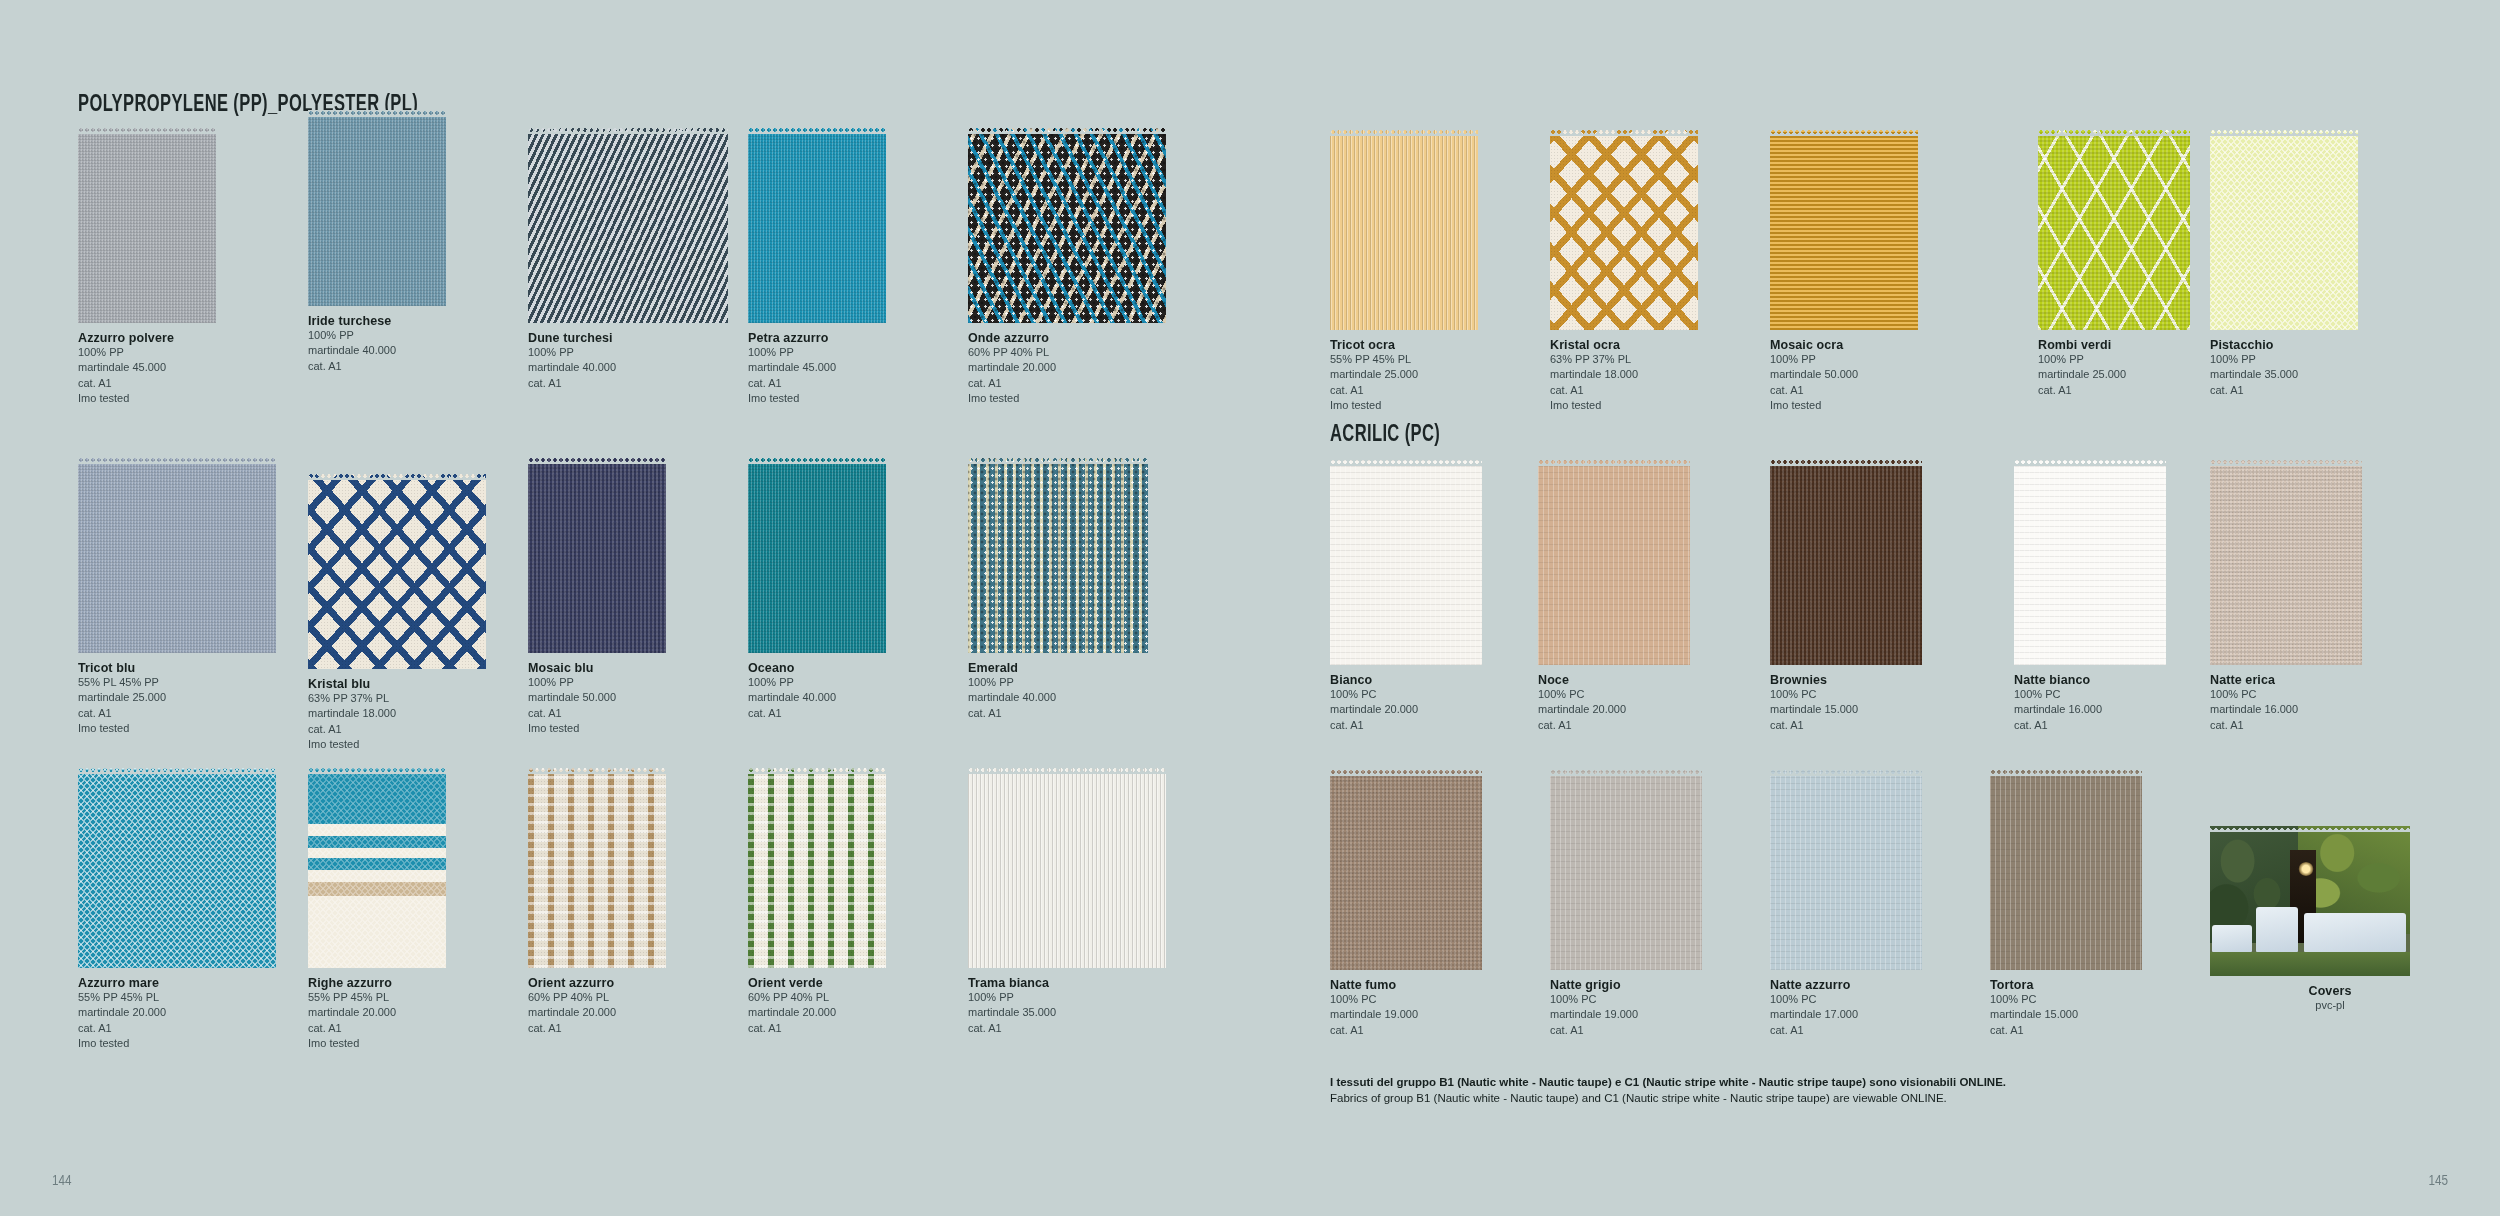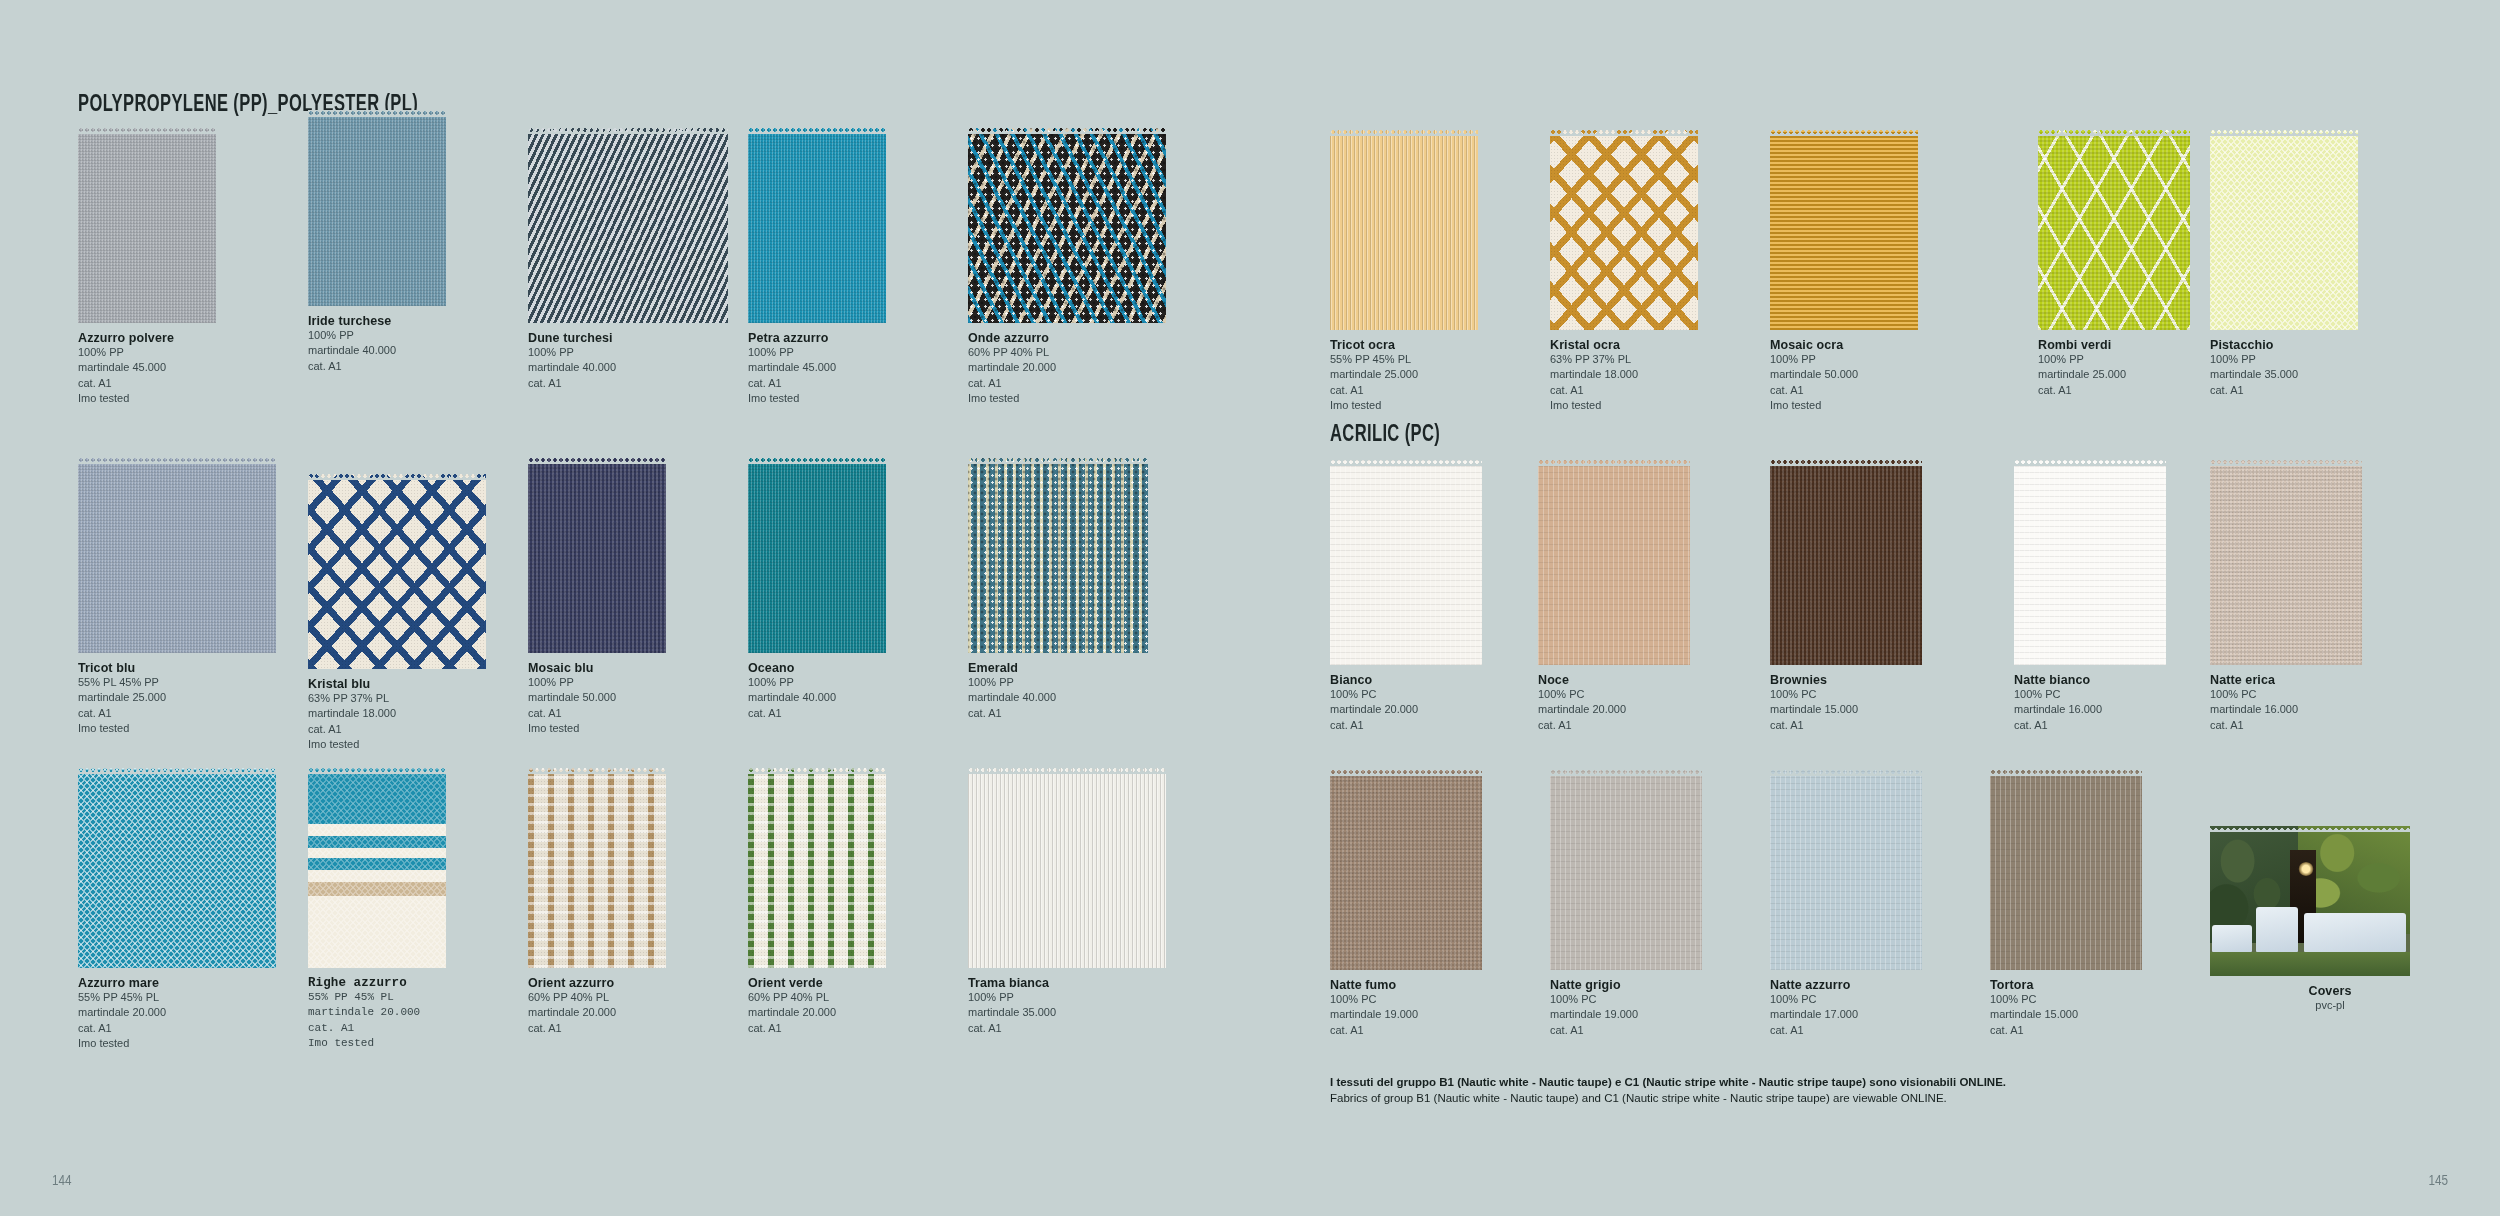--- a/index.html
+++ b/index.html
@@ -336,21 +336,21 @@
             </div>
             <div class="pink-top"></div>
             <div class="pink-bottom"></div>
           </div>
           <div class="sw-name">Azzurro mare</div>
           <div class="sw-spec">55% PP 45% PL</div>
           <div class="sw-spec">martindale 20.000</div>
           <div class="sw-spec">cat. A1</div>
           <div class="sw-spec">Imo tested</div>
         </div>
-        <div class="cell" style="position: absolute; left: 308px; top: 768px; width: 178px; font-family: Liberation Mono, monospace;">
+        <div class="cell" style="position: absolute; left: 308px; top: 768px; width: 178px;">
           <div class="swatch-wrap" style="width: 138px; height: 200px;">
             <div class="swatch" style="width: 138px; height: 200px; background: rgb(242, 237, 224);">
               <div style="position: absolute; inset: 0% 0px 72%; background: rgb(30, 143, 174);"></div>
               <div style="position: absolute; inset: 28% 0px 66%; background: rgb(242, 237, 224);"></div>
               <div style="position: absolute; inset: 34% 0px 60%; background: rgb(30, 143, 174);"></div>
               <div style="position: absolute; inset: 40% 0px 55%; background: rgb(242, 237, 224);"></div>
               <div style="position: absolute; inset: 45% 0px 49%; background: rgb(30, 143, 174);"></div>
               <div style="position: absolute; inset: 51% 0px 43%; background: rgb(242, 237, 224);"></div>
               <div style="position: absolute; inset: 57% 0px 36%; background: rgb(203, 182, 148);"></div>
               <div style="position: absolute; inset: 64% 0px 0%; background: rgb(242, 237, 224);"></div>

